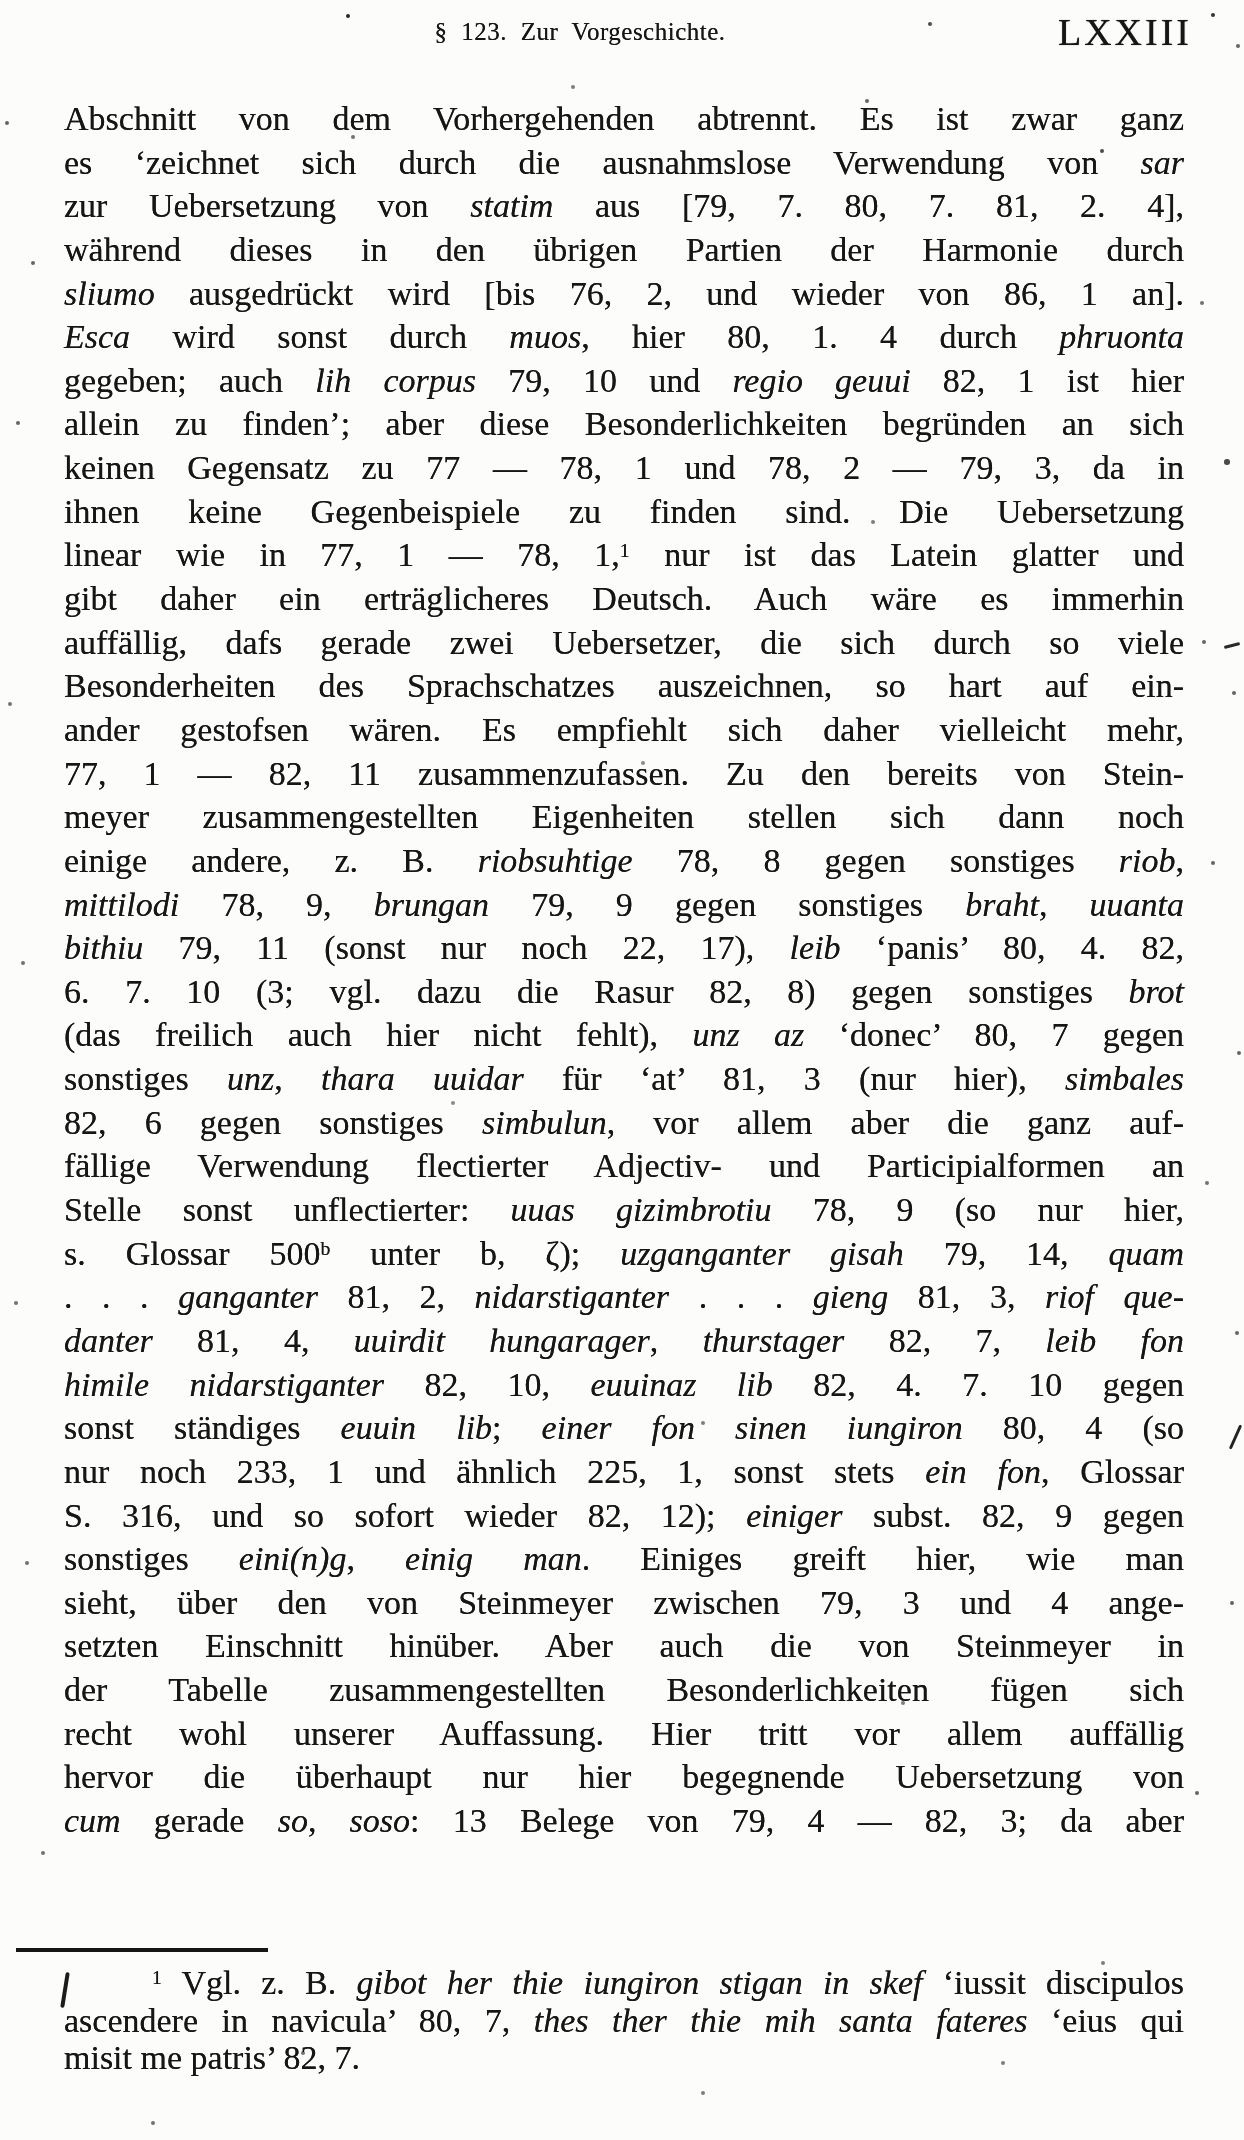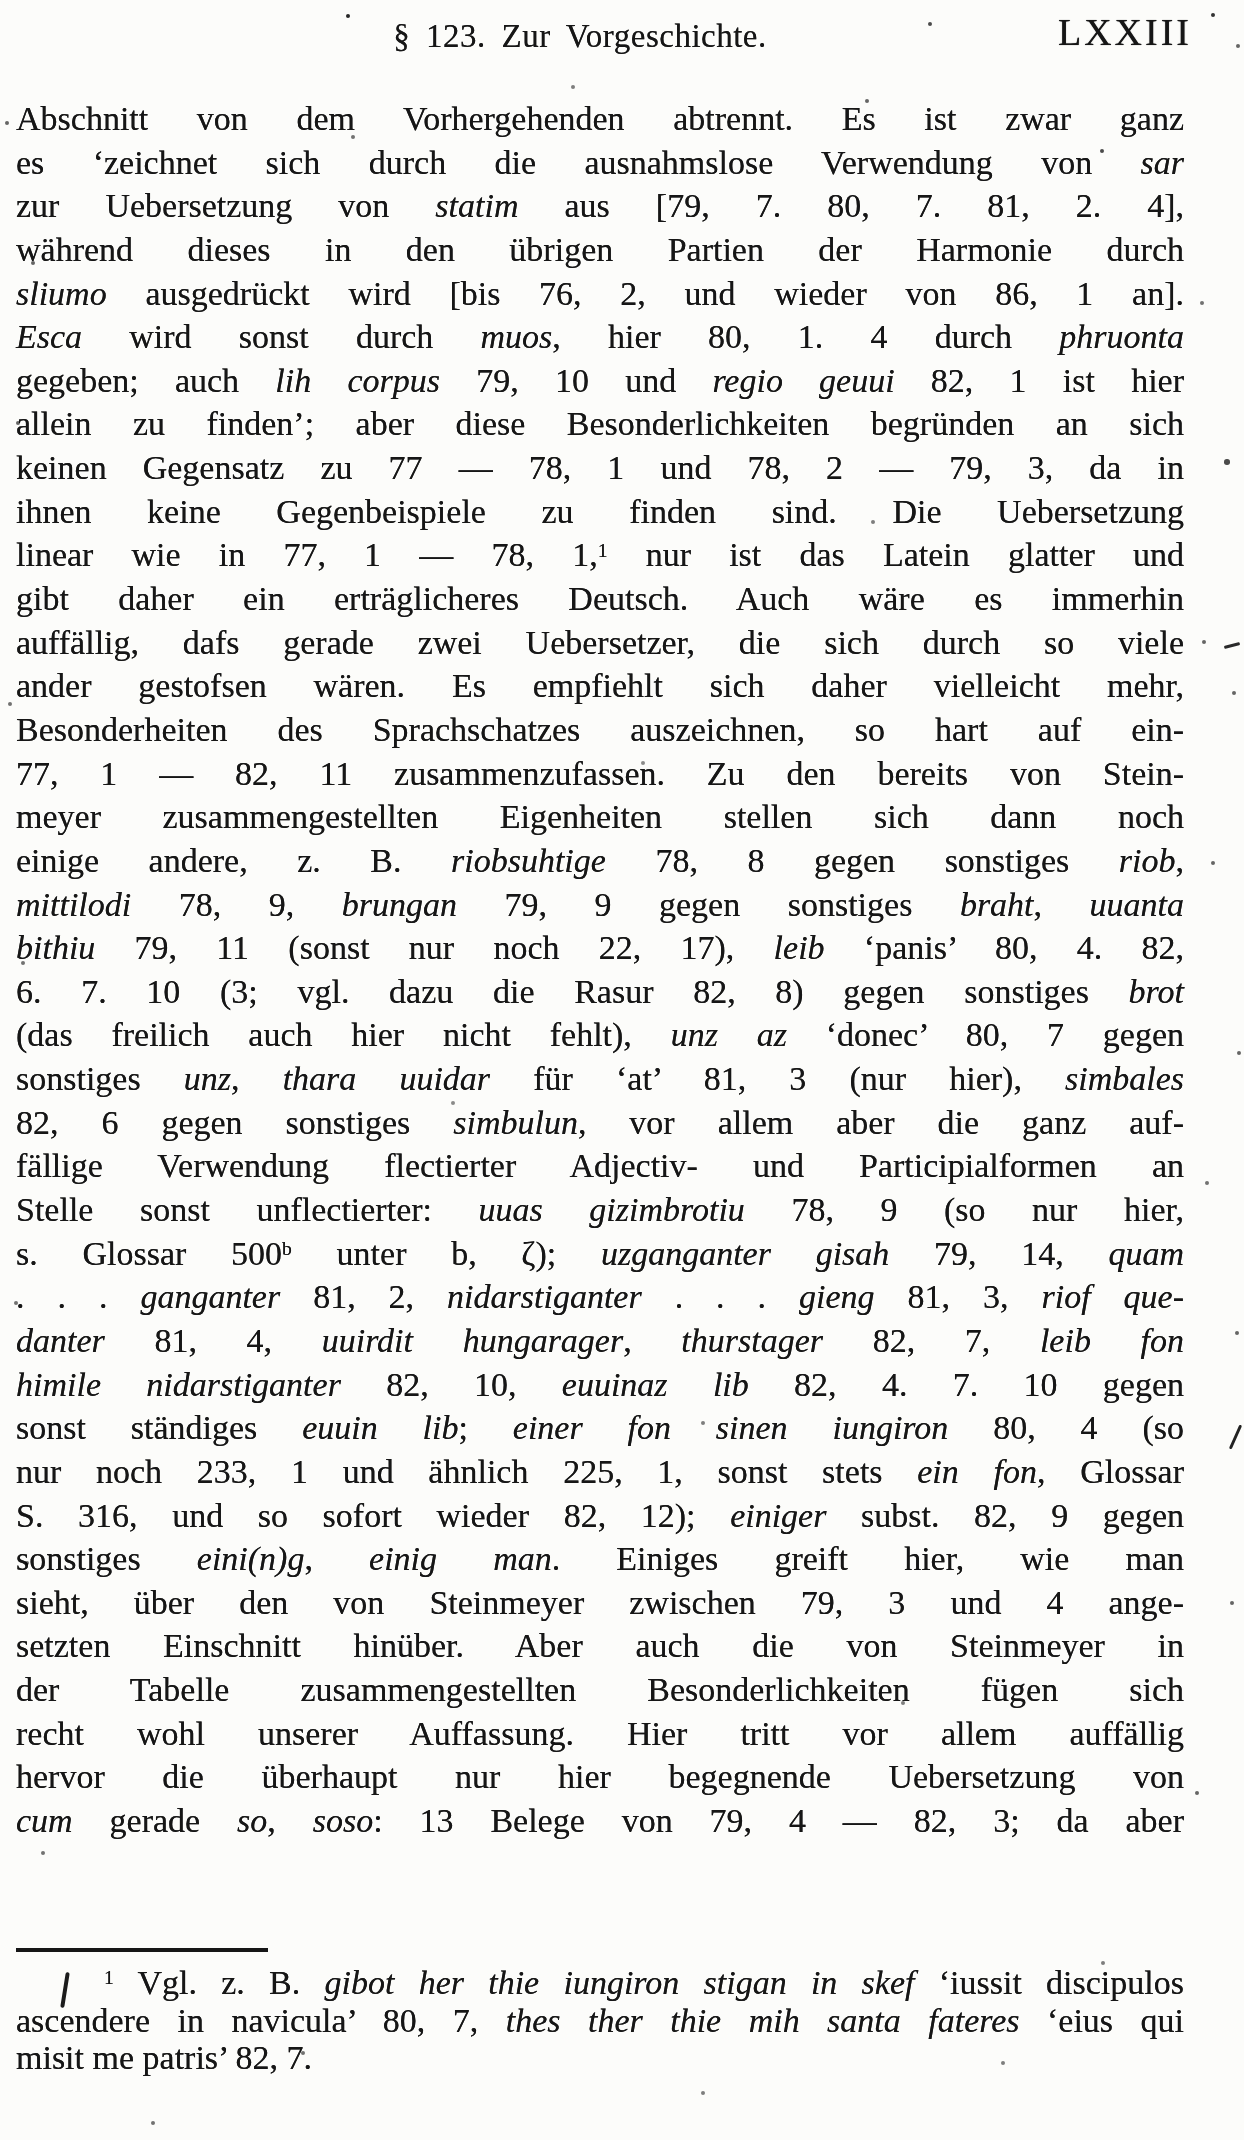--- a/index.html
+++ b/index.html
@@ -10,36 +10,37 @@
     background:var(--paper);
     color:var(--ink);
     font-family:"Liberation Serif","DejaVu Serif",serif;
   }
   .page { position:absolute; inset:0; }
 
   
   .header { position:absolute; top:10px; left:0; width:100%; height:60px; }
   .section-title {
     position:absolute; top:8px; left:0; width:1160px; text-align:center;
-    font-size:33px; word-spacing:7px; letter-spacing:0.5px;
+    font-size:25px; word-spacing:7px; letter-spacing:0.5px;
     text-shadow:0 0 0.6px rgba(0,0,0,.75);
   }
   .page-number {
     position:absolute; top:0px; right:52px;
     font-size:38px; letter-spacing:3px;
     text-shadow:0 0 0.8px rgba(0,0,0,.85);
   }
 
   
   .body-text { position:absolute; top:97px; left:16px; width:1168px; }
   .line {
     font-size:34px; height:43.65px; line-height:43.65px;
     text-align:justify; text-align-last:justify;
     text-shadow:0 0 0.6px rgba(0,0,0,.8);
     white-space:normal;
+    margin-left:48px;
   }
   .line .it { font-style:italic; }
   .line sup {
     font-size:0.58em; line-height:0; vertical-align:baseline;
     position:relative; top:-0.5em;
   }
   .line.left { text-align:center; text-align-last:left; }
   .line.indent { text-indent:88px; }
 
   
@@ -103,22 +104,22 @@
       <div class="line"><span>während dieses in den übrigen Partien der Harmonie durch</span></div>
       <div class="line"><span class="it">sliumo</span><span> ausgedrückt wird [bis 76, 2, und wieder von 86, 1 an].</span></div>
       <div class="line"><span class="it">Esca</span><span> wird sonst durch </span><span class="it">muos</span><span>, hier 80, 1. 4 durch </span><span class="it">phruonta</span></div>
       <div class="line"><span>gegeben; auch </span><span class="it">lih corpus</span><span> 79, 10 und </span><span class="it">regio geuui</span><span> 82, 1 ist hier</span></div>
       <div class="line"><span>allein zu finden’; aber diese Besonderlichkeiten begründen an sich</span></div>
       <div class="line"><span>keinen Gegensatz zu 77 — 78, 1 und 78, 2 — 79, 3, da in</span></div>
       <div class="line"><span>ihnen keine Gegenbeispiele zu finden sind. Die Uebersetzung</span></div>
       <div class="line"><span>linear wie in 77, 1 — 78, 1,</span><sup>1</sup><span> nur ist das Latein glatter und</span></div>
       <div class="line"><span>gibt daher ein erträglicheres Deutsch. Auch wäre es immerhin</span></div>
       <div class="line"><span>auffällig, dafs gerade zwei Uebersetzer, die sich durch so viele</span></div>
+      <div class="line"><span>Besonderheiten des Sprachschatzes auszeichnen, so hart auf ein-</span></div>
       <div class="line"><span>ander gestofsen wären. Es empfiehlt sich daher vielleicht mehr,</span></div>
-      <div class="line"><span>Besonderheiten des Sprachschatzes auszeichnen, so hart auf ein-</span></div>
       <div class="line"><span>77, 1 — 82, 11 zusammenzufassen. Zu den bereits von Stein-</span></div>
       <div class="line"><span>meyer zusammengestellten Eigenheiten stellen sich dann noch</span></div>
       <div class="line"><span>einige andere, z. B. </span><span class="it">riobsuhtige</span><span> 78, 8 gegen sonstiges </span><span class="it">riob</span><span>,</span></div>
       <div class="line"><span class="it">mittilodi</span><span> 78, 9, </span><span class="it">brungan</span><span> 79, 9 gegen sonstiges </span><span class="it">braht</span><span>, </span><span class="it">uuanta</span></div>
       <div class="line"><span class="it">bithiu</span><span> 79, 11 (sonst nur noch 22, 17), </span><span class="it">leib</span><span> ‘panis’ 80, 4. 82,</span></div>
       <div class="line"><span>6. 7. 10 (3; vgl. dazu die Rasur 82, 8) gegen sonstiges </span><span class="it">brot</span></div>
       <div class="line"><span>(das freilich auch hier nicht fehlt), </span><span class="it">unz az</span><span> ‘donec’ 80, 7 gegen</span></div>
       <div class="line"><span>sonstiges </span><span class="it">unz</span><span>, </span><span class="it">thara uuidar</span><span> für ‘at’ 81, 3 (nur hier), </span><span class="it">simbales</span></div>
       <div class="line"><span>82, 6 gegen sonstiges </span><span class="it">simbulun</span><span>, vor allem aber die ganz auf-</span></div>
       <div class="line"><span>fällige Verwendung flectierter Adjectiv- und Participialformen an</span></div>

